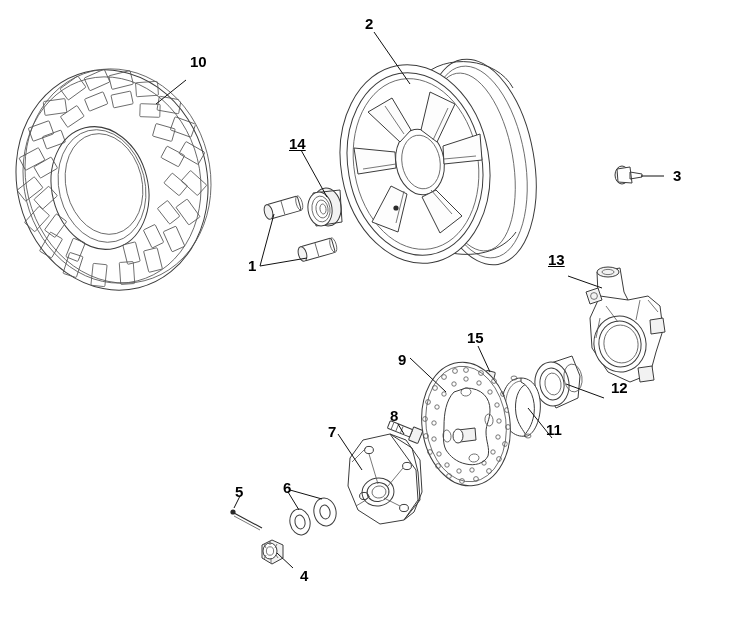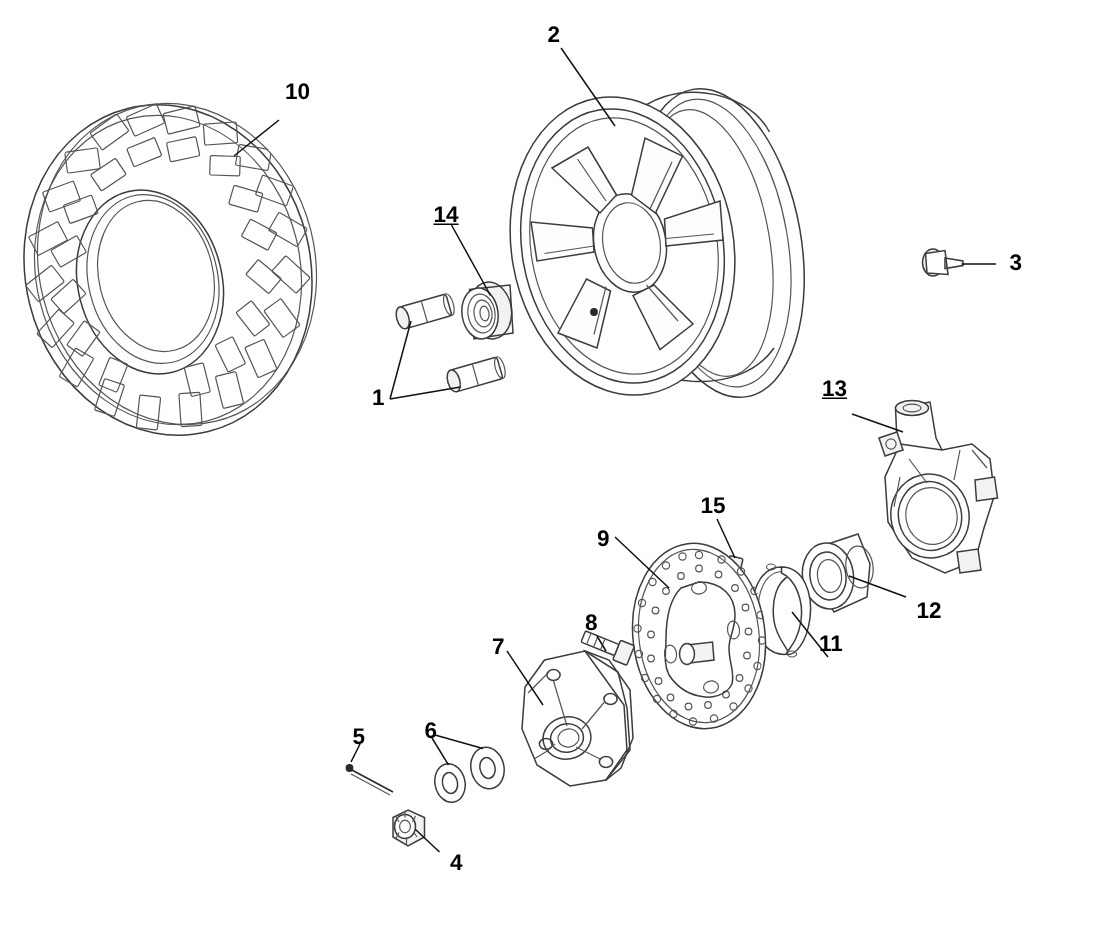--- a/index.html
+++ b/index.html
@@ -383,18 +383,18 @@
   <div class="callout-label" style="left:365px; top:16px;">2</div>
   <div class="callout-label" style="left:673px; top:168px;">3</div>
   <div class="callout-label" style="left:300px; top:568px;">4</div>
   <div class="callout-label" style="left:235px; top:484px;">5</div>
   <div class="callout-label" style="left:283px; top:480px;">6</div>
   <div class="callout-label" style="left:328px; top:424px;">7</div>
   <div class="callout-label" style="left:390px; top:408px;">8</div>
   <div class="callout-label" style="left:398px; top:352px;">9</div>
   <div class="callout-label" style="left:190px; top:54px;">10</div>
   <div class="callout-label" style="left:546px; top:422px;">11</div>
-  <div class="callout-label" style="left:611px; top:400px;">12</div>
+  <div class="callout-label" style="left:611px; top:380px;">12</div>
   <div class="callout-label" style="left:548px; top:252px;text-decoration:underline;">13</div>
   <div class="callout-label" style="left:289px; top:136px;text-decoration:underline;">14</div>
   <div class="callout-label" style="left:467px; top:330px;">15</div>
 
 </div>
 
 </body></html>

